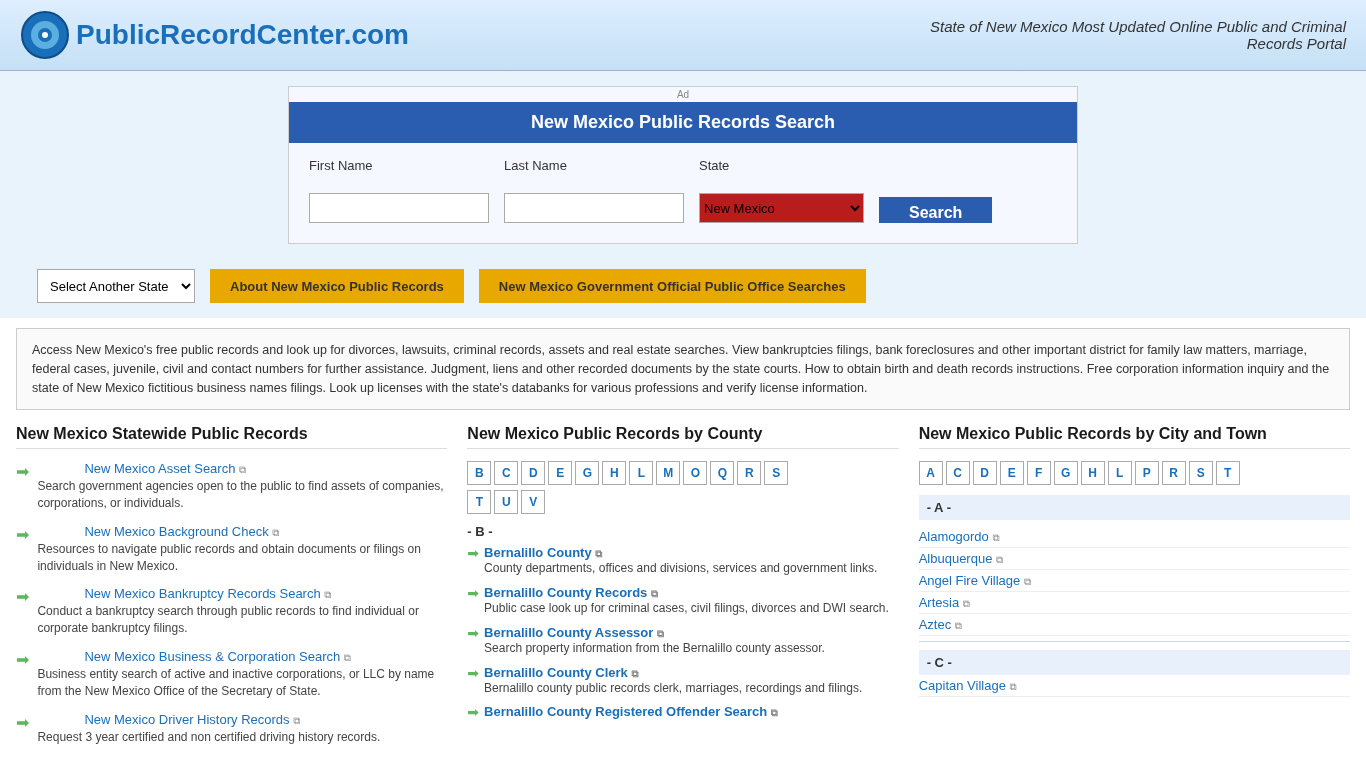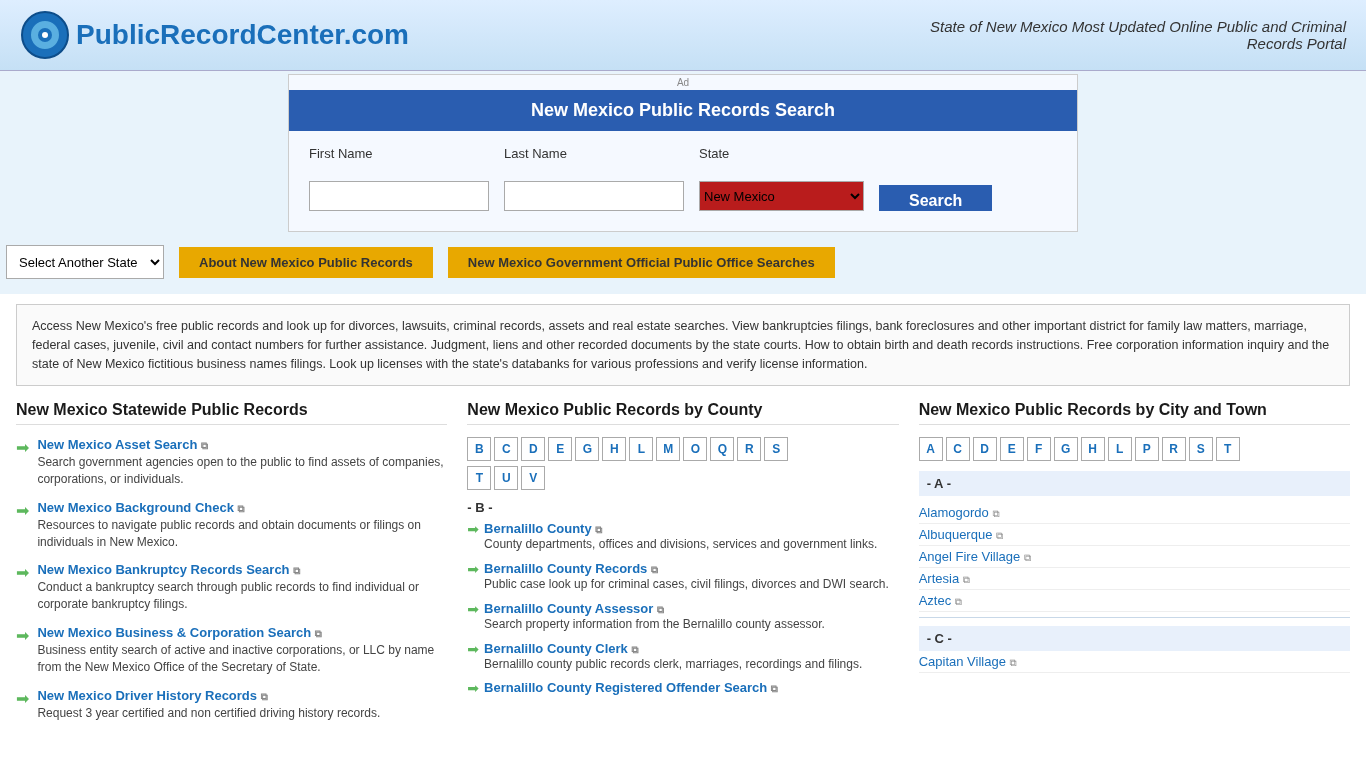--- a/index.html
+++ b/index.html
@@ -32,21 +32,21 @@
       font-size: 15px;
       font-style: italic;
       color: #333;
       text-align: right;
       max-width: 420px;
     }
 
     
     #ad-section {
       background: #e8f3fb;
-      padding: 3px 20px;
+      padding: 15px 20px;
       display: flex;
       justify-content: center;
     }
     #ad-box {
       width: 790px;
       border: 1px solid #ccc;
       background: #f5f9ff;
     }
     #ad-label {
       text-align: center;
@@ -100,23 +100,22 @@
       font-weight: bold;
       border: none;
       padding: 7px 30px;
       cursor: pointer;
       height: 26px;
     }
 
     
     #nav-bar {
       background: #e8f3fb;
-      padding: 10px 6px 15px;
-      display: flex;
-      align-items: center;
+      padding: 10px 37px 15px;
+      display: flex;
       gap: 15px;
     }
     #state-select {
       height: 34px;
       padding: 4px 8px;
       font-size: 13px;
       border: 1px solid #aaa;
       background: #fff;
     }
     .nav-btn {
@@ -174,21 +173,22 @@
     .record-arrow {
       color: #5db85d;
       font-size: 16px;
       margin-top: 1px;
       flex-shrink: 0;
     }
     .record-content a {
       color: #1a6fba;
       text-decoration: none;
       font-size: 13px;
-      font-weight: bold;
+      font-weight: normal;
+      margin-left: 47px;
     }
     .record-desc {
       font-size: 12px;
       color: #444;
       line-height: 1.4;
       margin-top: 2px;
     }
     .ext-link {
       font-size: 10px;
       color: #888;

